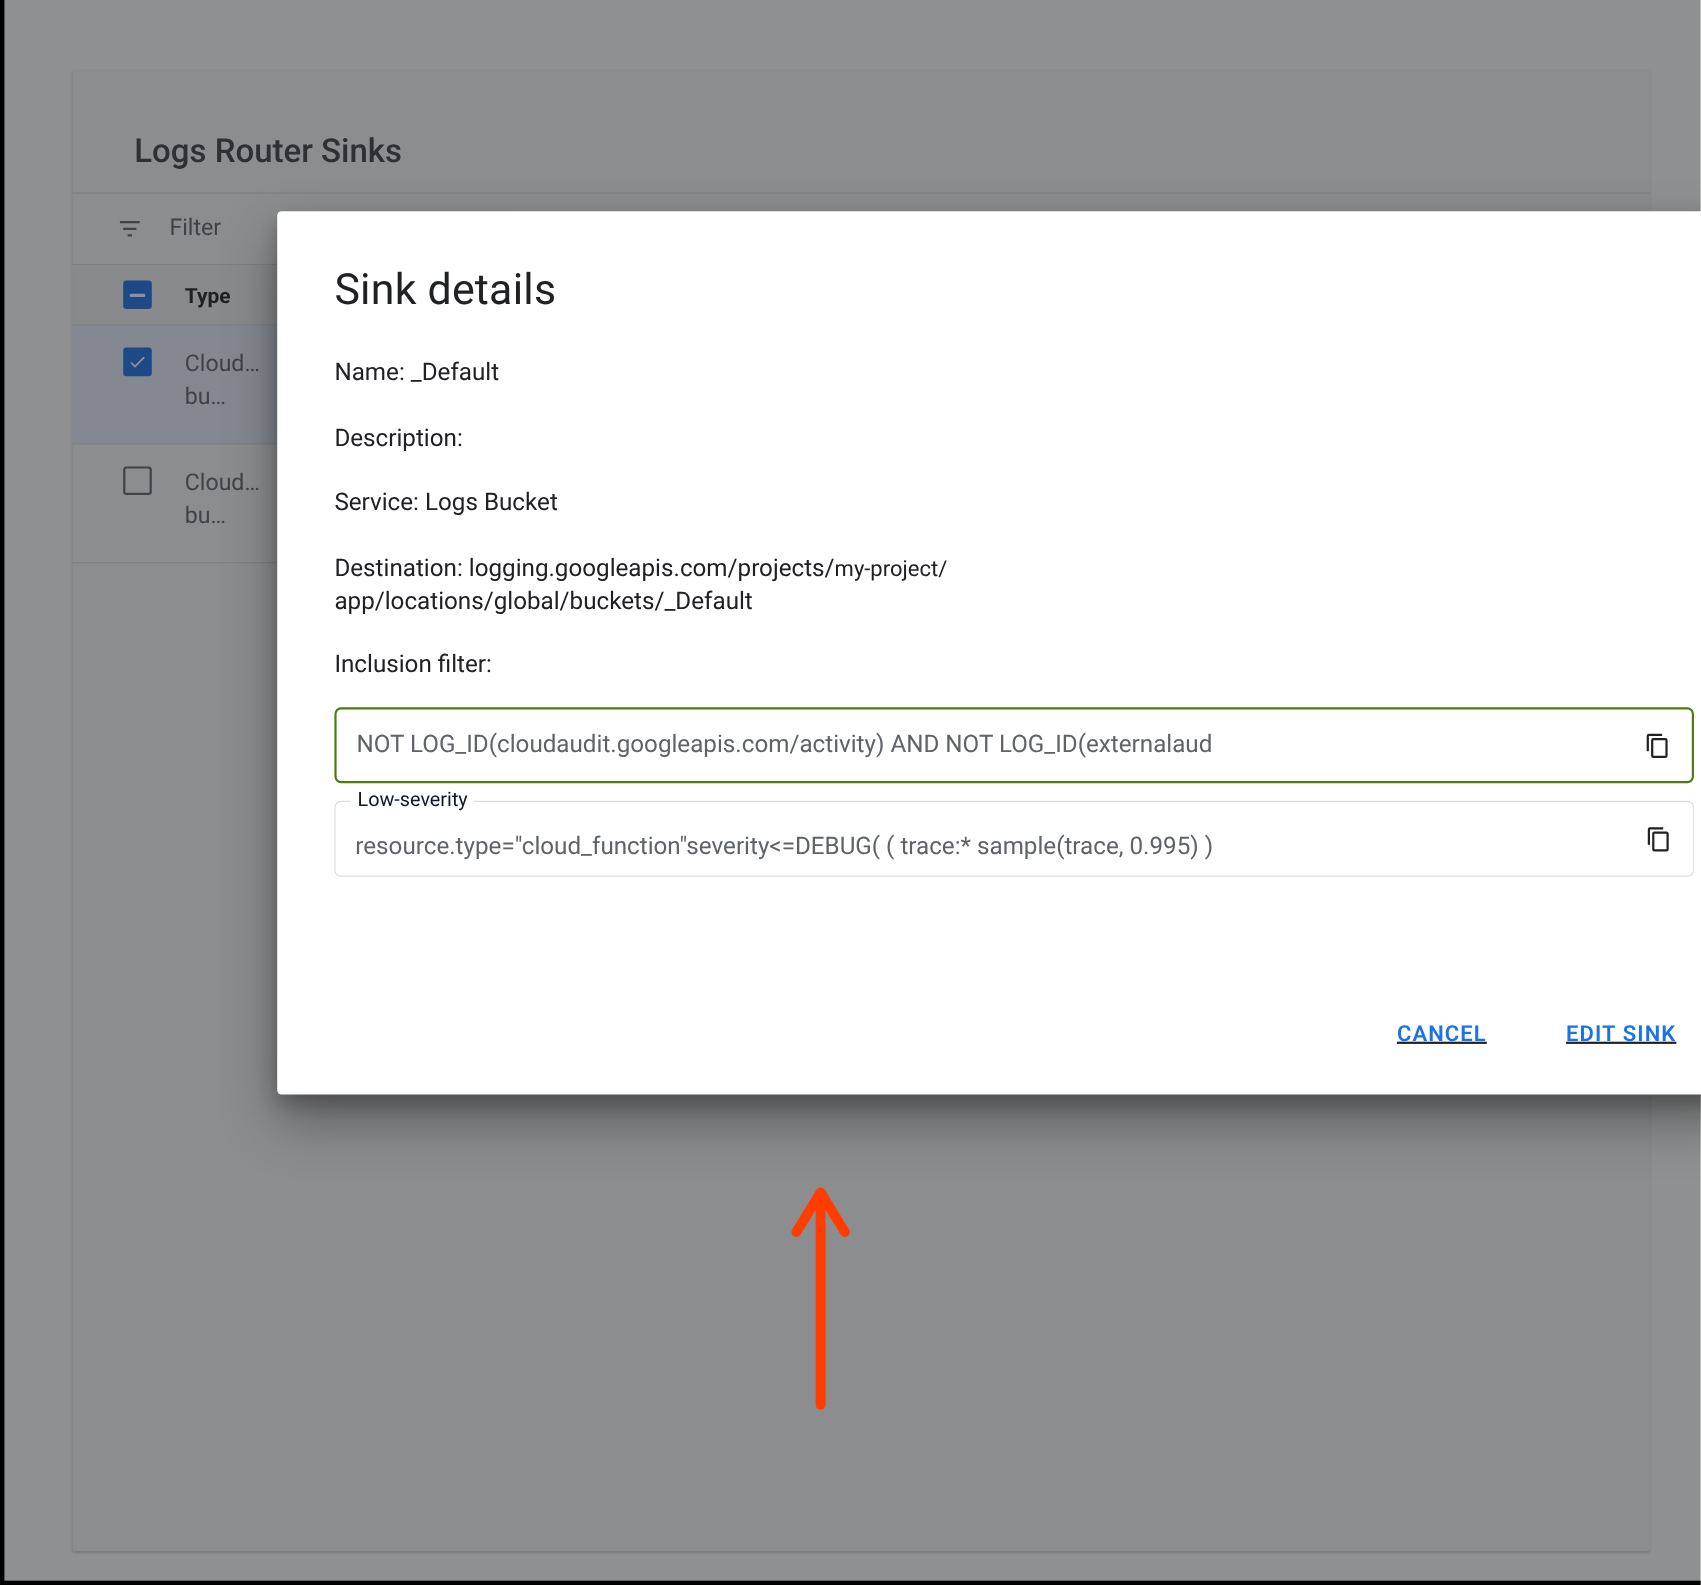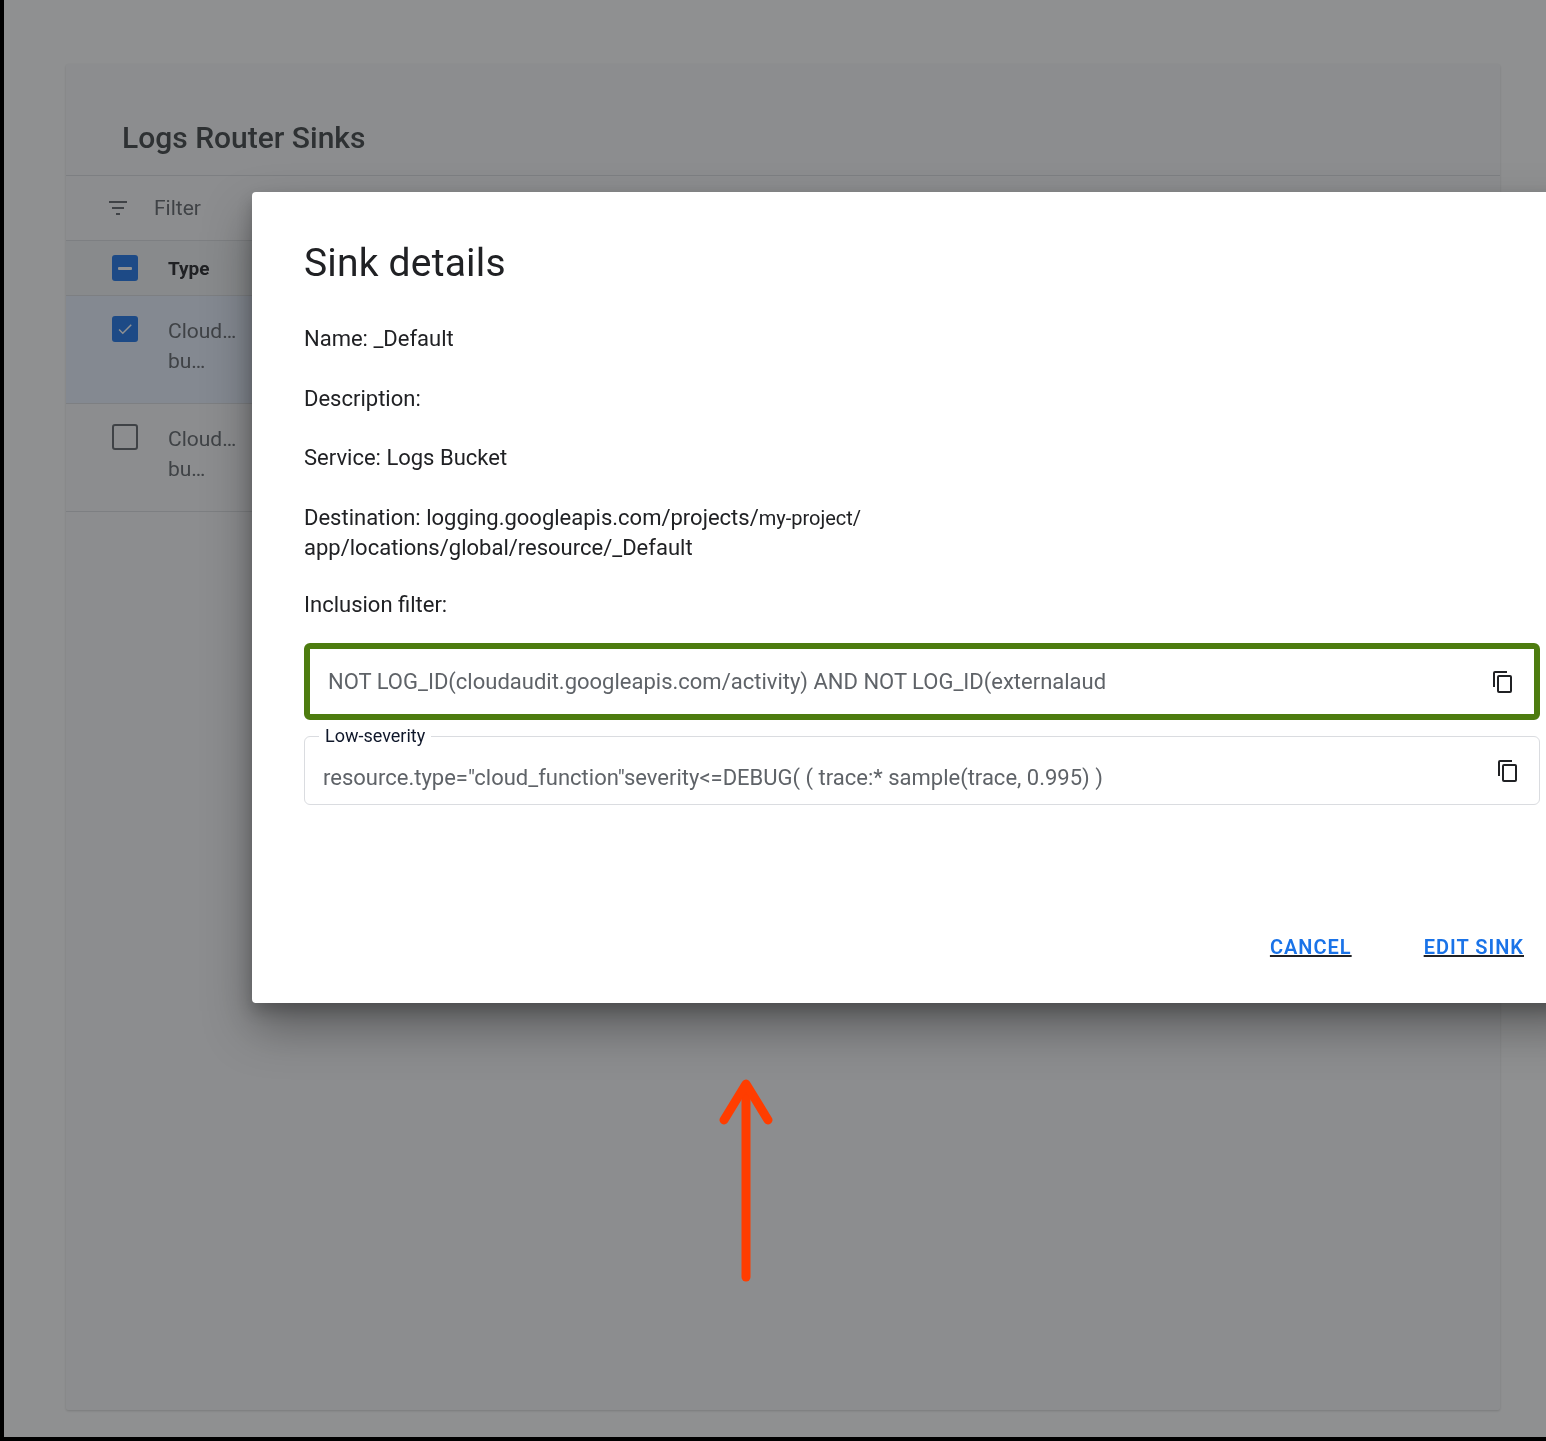--- a/index.html
+++ b/index.html
@@ -91,21 +91,21 @@
     margin-bottom: 30px;
   }
   .field-line.wrap { max-width: 1000px; word-break: break-word;}
   .field-line .mono { font-family: Roboto, Arial, sans-serif; }
   .section-label {
     font-size:22px; color:#202124; margin-top:10px; margin-bottom:26px;
   }
 
   .filter-box {
     position:relative;
-    border:6px solid #4d7c0f; border-radius:6px;
+    border:2px solid #4d7c0f; border-radius:6px;
     padding: 20px 70px 20px 18px;
     background:#fff;
     display:flex; align-items:center;
     overflow:hidden;
   }
   .filter-box .code {
     color:#5f6368; font-size:22px; white-space:nowrap; overflow:hidden;
     font-variant-ligatures:none;
   }
   .copy-btn {
@@ -233,21 +233,21 @@
 
   <div class="field-line">
     <span>Service:</span>
     <span> </span>
     <span>Logs Bucket</span>
   </div>
 
   <div class="field-line wrap">
     <span>Destination:</span>
     <span> </span><span>logging.googleapis.com/projects/</span><span class="mono" style="font-size:20px;">my-project/</span><br>
-    <span>app/locations/global/resource/_Default</span>
+    <span>app/locations/global/buckets/_Default</span>
   </div>
 
   <div class="section-label">Inclusion filter:</div>
 
   <div class="filter-box">
     <div class="code">NOT LOG_ID(cloudaudit.googleapis.com/activity) AND NOT LOG_ID(externalaud</div>
     <div class="copy-btn">
       <svg viewBox="0 0 24 24">
           <path d="M16 1H4a2 2 0 0 0-2 2v14h2V3h12V1zm3 4H8a2 2 0 0 0-2 2v14a2 2 0 0 0 2 2h11a2 2 0 0 0 2-2V7a2 2 0 0 0-2-2zm0 16H8V7h11v14z"></path>
         </svg>

